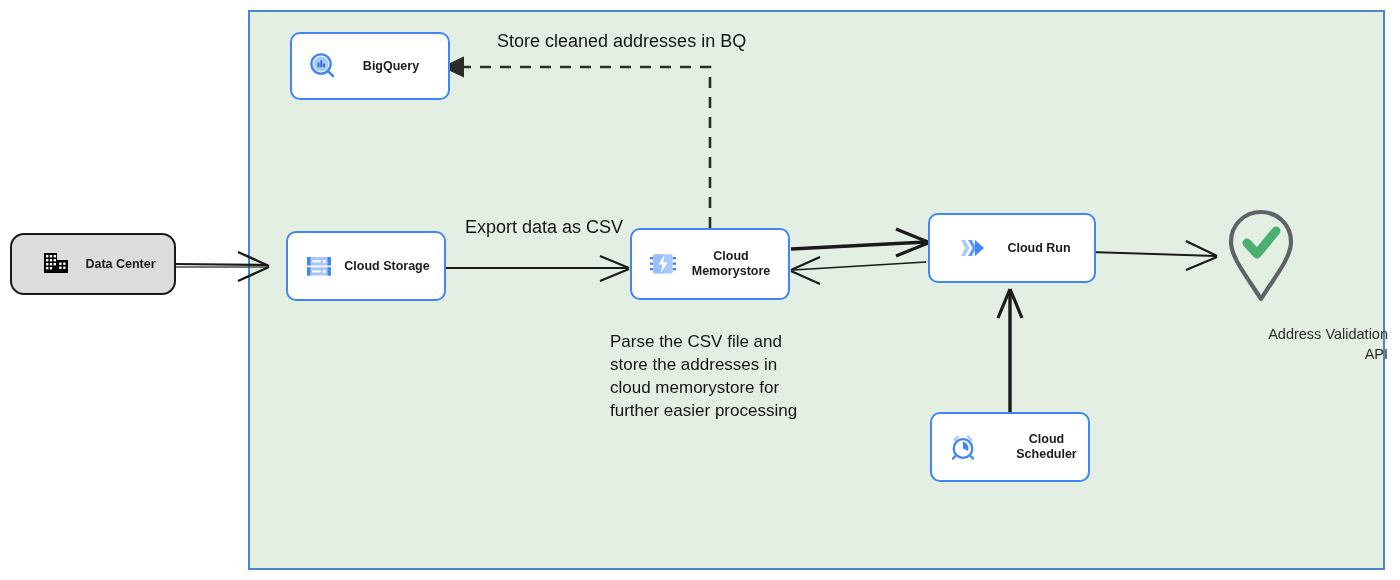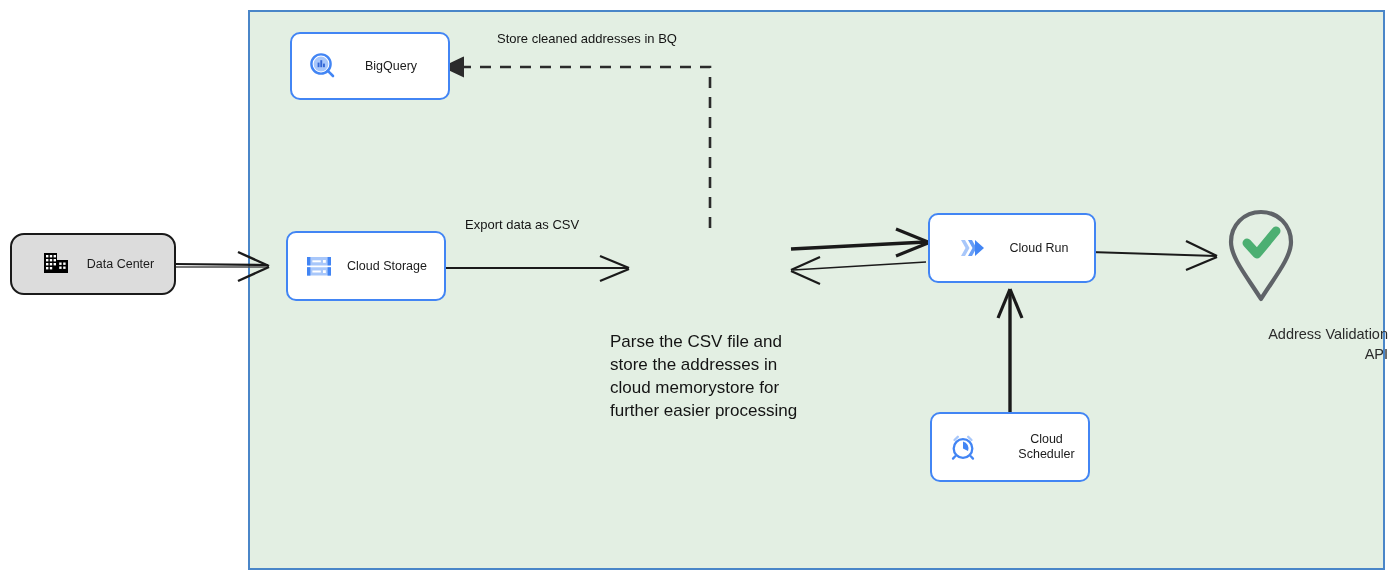--- a/index.html
+++ b/index.html
@@ -59,34 +59,35 @@
     justify-content: center;
   }
   .node .nlabel {
     flex: 1 1 auto;
     text-align: center;
     font-size: 12.5px;
     color: #1b1b1b;
     line-height: 1.2;
     padding-right: 10px;
     padding-left: 4px;
+    font-weight: bold;
   }
   .node.onprem .nlabel { font-size: 12.5px; }
 
   
   .note {
     position: absolute;
     font-size: 17px;
     color: #141414;
     line-height: 1.35;
     white-space: pre-line;
   }
   .edge-label {
     position: absolute;
-    font-size: 13px;
+    font-size: 18px;
     color: #141414;
     white-space: nowrap;
   }
   .pin-label {
     position: absolute;
     font-size: 14.5px;
     color: #2b2b2b;
     line-height: 1.35;
     width: 150px;
     white-space: pre-line;
@@ -201,20 +202,39 @@
         <rect x="23.6" y="16.2" width="3.4" height="8.4" fill="#4285f4"></rect>
         <rect x="8.4" y="9.3" width="8.4" height="2" fill="#ffffff"></rect>
         <rect x="8.4" y="19.5" width="8.4" height="2" fill="#ffffff"></rect>
         <rect x="19" y="9" width="2.8" height="2.8" fill="#ffffff"></rect>
         <rect x="19" y="19.2" width="2.8" height="2.8" fill="#ffffff"></rect>
       </svg>
     </span>
     <span class="nlabel">Cloud Storage</span>
   </div>
 
+  <div class="node gcp" style="left:630px; top:228px; width:160px; height:72px;">
+    <span class="nicon">
+      <svg width="30" height="30" viewBox="0 0 30 30" xmlns="http://www.w3.org/2000/svg">
+        <g fill="#4285f4">
+          <rect x="2" y="8" width="3.4" height="2.3"></rect>
+          <rect x="2" y="13.5" width="3.4" height="2.3"></rect>
+          <rect x="2" y="19" width="3.4" height="2.3"></rect>
+          <rect x="24.6" y="8" width="3.4" height="2.3"></rect>
+          <rect x="24.6" y="13.5" width="3.4" height="2.3"></rect>
+          <rect x="24.6" y="19" width="3.4" height="2.3"></rect>
+        </g>
+        <rect x="5.4" y="5.2" width="19.2" height="19.4" rx="1.6" fill="#a8c7fa"></rect>
+        <path d="M5.4,5.2 L15,5.2 L15,24.6 L5.4,24.6 Z" fill="#8ab4f8" opacity="0.55"></path>
+        <path d="M16.6,5.6 L10.4,15.6 L14.4,15.6 L12.6,24.2 L19.4,13.4 L15.2,13.4 Z" fill="#ffffff"></path>
+      </svg>
+    </span>
+    <span class="nlabel" style="white-space:pre-line;">Cloud
+Memorystore</span>
+  </div>
 
   <div class="node gcp" style="left:928px; top:213px; width:168px; height:70px;padding-left:12px;">
     <span class="nicon">
       <svg width="32" height="32" viewBox="0 0 32 32" xmlns="http://www.w3.org/2000/svg">
         <path d="M4,8 L8.5,16 L4,24 L8,24 L12.5,16 L8,8 Z" fill="#a8c7fa"></path>
         <path d="M11,8 L15.5,16 L11,24 L15,24 L19.5,16 L15,8 Z" fill="#669df6"></path>
         <path d="M18,8 L27,16 L18,24 Z" fill="#4285f4"></path>
       </svg>
     </span>
     <span class="nlabel">Cloud Run</span>

